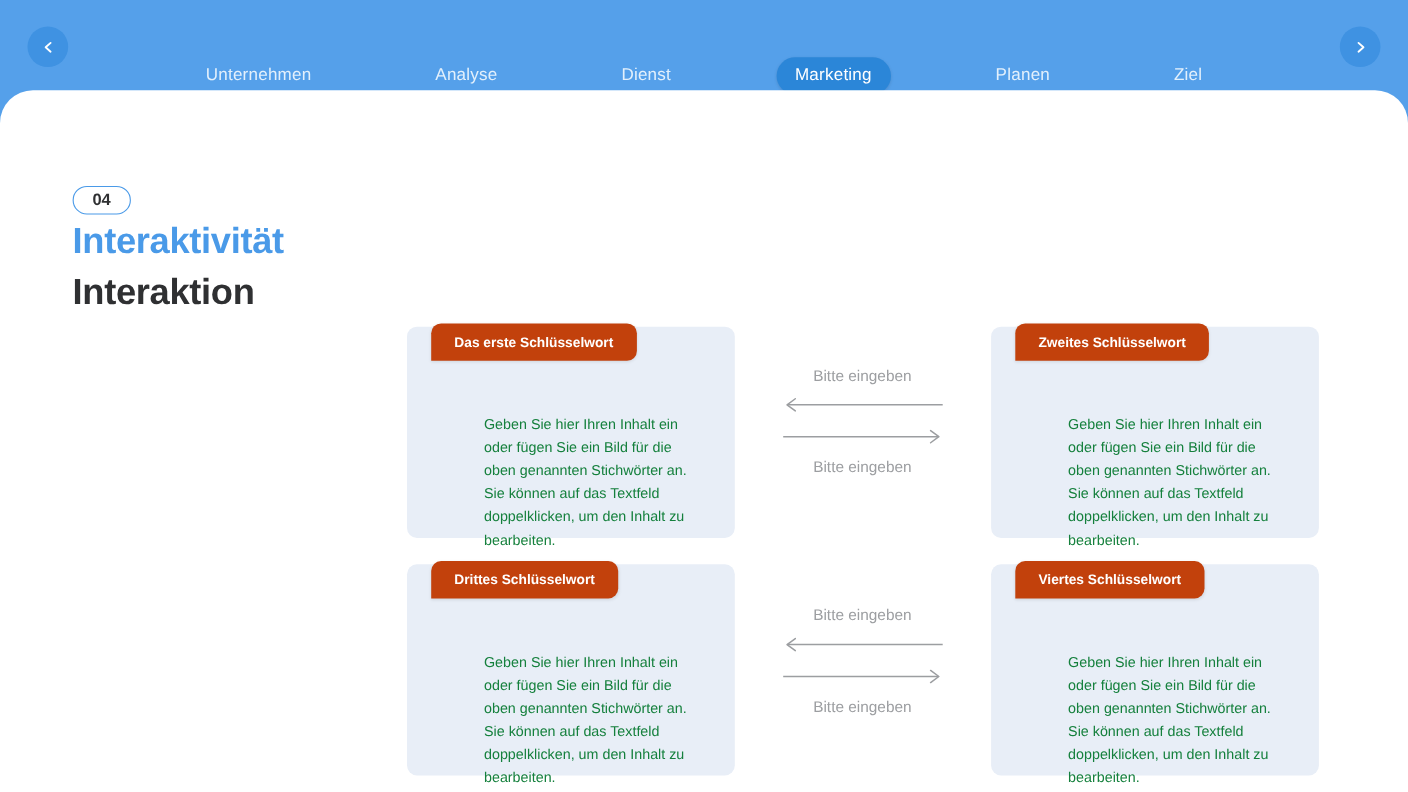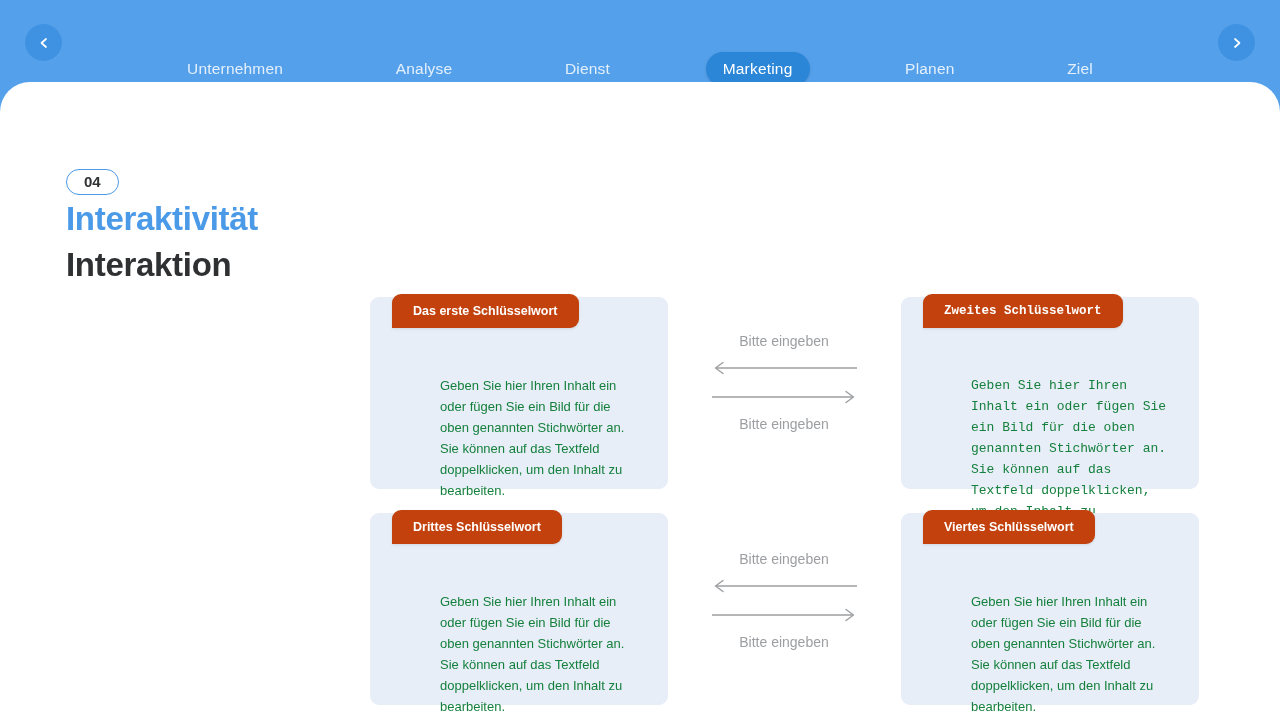--- a/index.html
+++ b/index.html
@@ -127,21 +127,21 @@
     font-weight:bold;
     padding:10px 21px;
     border-radius:9px 9px 9px 0;
     white-space:nowrap;
     box-shadow:0 1px 3px rgba(0,0,0,.10);
     cursor:pointer;
     margin-left:22px;
   }
 
   #card-1 { left:370px;  top:215px; }
-  #card-2 { left:901px;  top:215px;font-family:Liberation Mono, monospace; }
+  #card-2 { left:901px;  top:215px; }
   #card-3 { left:370px;  top:431px; }
   #card-4 { left:901px;  top:431px; }
 
   
   .connector {
     position:absolute;
     width:180px;
     text-align:center;
   }
   #connector-top    { left:694px; top:250px; }

